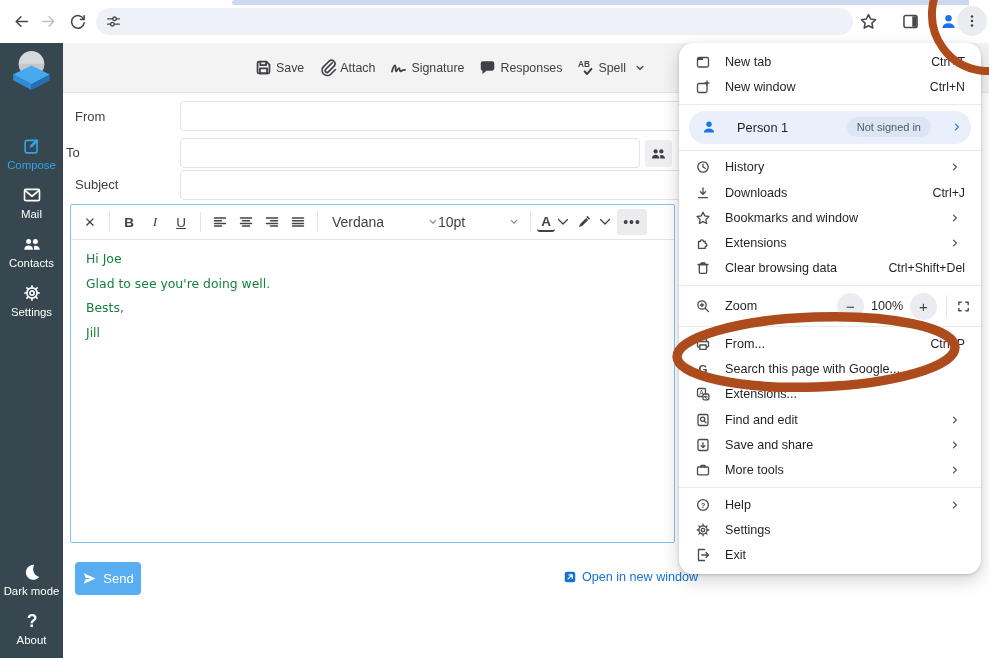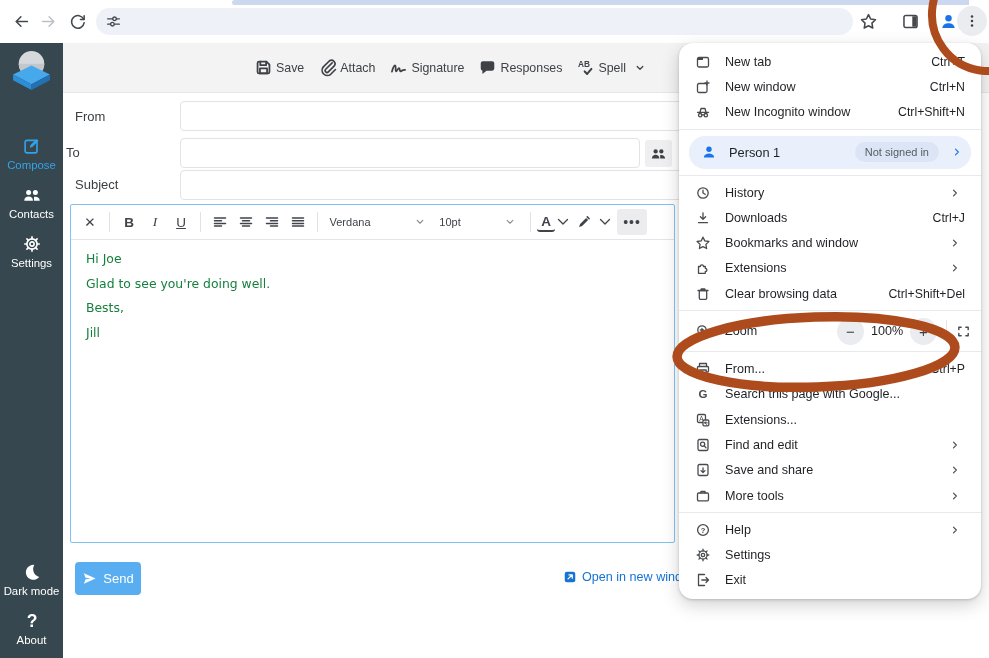--- a/index.html
+++ b/index.html
@@ -45,21 +45,21 @@
   .field-input { position:absolute; height:30px; border:1px solid #e3e3e5; border-radius:4px; background:#fff; font-size:13px; padding:0 8px; font-family:"Liberation Sans",sans-serif; }
   .contacts-btn { position:absolute; left:582px; top:97px; width:27px; height:27px; background:#efeff1; border-radius:3px; color:#3e4246; display:flex; align-items:center; justify-content:center; }
   .contacts-btn svg { width:17px; height:17px; }
 
   .editor { position:absolute; left:7px; top:161px; width:605px; height:339px; border:1.5px solid var(--edborder); border-radius:2px; background:#fff; }
   .ed-toolbar { height:35px; border-bottom:1px solid #e5e5e7; display:flex; align-items:center; padding:0 6px; color:#3f434a; }
   .edbtn { min-width:26px; height:26px; display:flex; align-items:center; justify-content:center; font-size:13.5px; cursor:pointer; border-radius:3px; }
   .edbtn.b { font-weight:bold; } .edbtn.i { font-style:italic; font-family:"Liberation Serif",serif; }
   .edbtn.u { text-decoration:underline; }
   .edsep { width:1px; height:20px; background:#e2e2e4; margin:0 6px; }
-  .edselect { display:flex; align-items:center; justify-content:center; padding:0 8px; font-size:11px; color:#3f434a; cursor:pointer;gap:44px; }
+  .edselect { display:flex; align-items:center; justify-content:flex-start; padding:0 8px; font-size:14px; color:#3f434a; cursor:pointer;gap:44px; }
   .edselect .mi { color:#8a8d92; }
   .edselect .mi svg { width:10px; height:10px; stroke-width:1.8; }
   .more-btn { background:#ececee; border-radius:3px; font-size:14px; letter-spacing:1px; }
   .ed-body { padding:13px 15px; font-family:"DejaVu Sans",sans-serif; font-size:12.4px; color:#15803d; }
   .ed-body p { margin:0 0 12px 0; line-height:12.5px; }
 
   .send-btn { position:absolute; left:12px; top:519px; width:66px; height:33px; background:var(--send); border-radius:4px; color:#fff; display:flex; align-items:center; justify-content:center; gap:6px; font-size:13px; cursor:pointer; }
   .send-btn svg { width:15px; height:15px; }
   .open-link { position:absolute; left:500px; top:527px; display:flex; align-items:center; gap:5px; color:#1673d2; font-size:12.6px; cursor:pointer; white-space:nowrap; }
   .open-link svg { width:14px; height:14px; }
@@ -68,21 +68,21 @@
   .cmenu { position:absolute; left:679px; top:43px; width:302px; background:#fff; border-radius:14px;
            box-shadow:0 1px 3px rgba(0,0,0,.18), 0 6px 18px rgba(0,0,0,.18); z-index:40; padding:2px 0; }
   .msep { height:1px; background:#e7e9ec; }
   .msec { padding:4px 0; }
   .mrow { display:flex; align-items:center; height:25.3px; padding:0 16px 0 14px; gap:12px; font-size:12.6px; color:#1f2125; cursor:pointer; }
   .mrow .mi { color:#474a4e; width:20px; display:flex; justify-content:center; }
   .mlabel { flex:1; white-space:nowrap; }
   .mshortcut { font-size:12.3px; color:#1f2125; white-space:nowrap; }
   .mchev { color:#5f6368; }
   .mchev svg { width:12px; height:12px; stroke-width:1.5; }
-  .prow { margin:2px 10px; height:33px; background:var(--profrow); border-radius:16px; display:flex; align-items:center; padding:0 8px 0 12px; gap:12px; font-size:12.8px; color:#1f2125; cursor:pointer; }
+  .prow { margin:2px 10px; height:33px; background:var(--profrow); border-radius:16px; display:flex; align-items:center; padding:0 8px 0 12px; gap:20px; font-size:12.8px; color:#1f2125; cursor:pointer; }
   .prow .mi { color:#1a73e8; }
   .pbadge { margin-left:auto; background:#dbe5f6; color:#565b63; border-radius:11px; font-size:11px; padding:4px 10px; }
   .zrow { display:flex; align-items:center; height:32px; padding:0 10px 0 14px; gap:0; font-size:12.6px; color:#1f2125; }
   .zrow .mi.zmag { color:#474a4e; width:20px; display:flex; justify-content:center; margin-right:12px; }
   .zlabel { flex:1; }
   .zbtn { width:27px; height:27px; border-radius:50%; background:#eaecf0; color:#3c4043; display:flex; align-items:center; justify-content:center; font-size:15px; cursor:pointer; }
   .zval { width:46px; text-align:center; font-size:12.6px; }
   .zdiv { width:1px; height:22px; background:#e3e5e8; margin:0 9px; }
   .fsbtn { color:#474a4e; cursor:pointer; }
   .fsbtn svg { width:15px; height:15px; stroke-width:1.5; }
@@ -160,20 +160,29 @@
     </div>
     <div class="snav" id="snav-top">
         <div class="snav-item active">
           <span class="mi">
             <svg viewBox="0 0 16 16">
               <rect x="2.5" y="3.5" width="9.5" height="10" rx="1.5"></rect>
               <path d="M8.3 8.7 13.2 3.8l-1.5-1.5L6.8 7.2l-.6 2.1z" fill="currentColor" stroke="none"></path>
             </svg>
           </span>
           <span class="snav-label">Compose</span>
+        </div>
+        <div class="snav-item">
+          <span class="mi">
+            <svg viewBox="0 0 16 16">
+              <rect x="2" y="3.5" width="12" height="9" rx="1.2"></rect>
+              <path d="M2.5 4.5 8 9l5.5-4.5"></path>
+            </svg>
+          </span>
+          <span class="snav-label">Mail</span>
         </div>
         <div class="snav-item">
           <span class="mi">
             <svg viewBox="0 0 16 16">
               <circle cx="5.3" cy="6" r="2" fill="currentColor" stroke="none"></circle>
               <circle cx="10.7" cy="6" r="2" fill="currentColor" stroke="none"></circle>
               <path d="M1.8 12.6c0-2.3 1.7-3.4 3.5-3.4s3.5 1.1 3.5 3.4z" fill="currentColor" stroke="none"></path>
               <path d="M9.6 9.5c2-.6 4.6.5 4.6 3.1H9.6z" fill="currentColor" stroke="none"></path>
             </svg>
           </span>
@@ -385,33 +394,20 @@
         <div class="mrow">
           <span class="mi">
             <svg viewBox="0 0 16 16">
               <rect x="2.5" y="4.5" width="9.5" height="9" rx="1.5"></rect>
               <path d="M12 2v4M10 4h4"></path>
             </svg>
           </span>
           <span class="mlabel">New window</span>
           <span class="mshortcut">Ctrl+N</span>
         </div>
-        <div class="mrow">
-          <span class="mi">
-            <svg viewBox="0 0 16 16">
-              <path d="M2.5 8.3h11"></path>
-              <path d="M5 8.3 6 4.5h4l1 3.8"></path>
-              <circle cx="5.2" cy="11.2" r="1.7"></circle>
-              <circle cx="10.8" cy="11.2" r="1.7"></circle>
-              <path d="M6.9 10.9h2.2"></path>
-            </svg>
-          </span>
-          <span class="mlabel">New Incognito window</span>
-          <span class="mshortcut">Ctrl+Shift+N</span>
-        </div>
       </div>
       <div class="msep"></div>
       <div class="msec">
         <div class="prow">
           <span class="mi">
             <svg viewBox="0 0 16 16">
               <circle cx="8" cy="5.2" r="2.7" fill="currentColor" stroke="none"></circle>
               <path d="M2.8 13.4c.4-3 2.7-4 5.2-4s4.8 1 5.2 4z" fill="currentColor" stroke="none"></path>
             </svg>
           </span>

